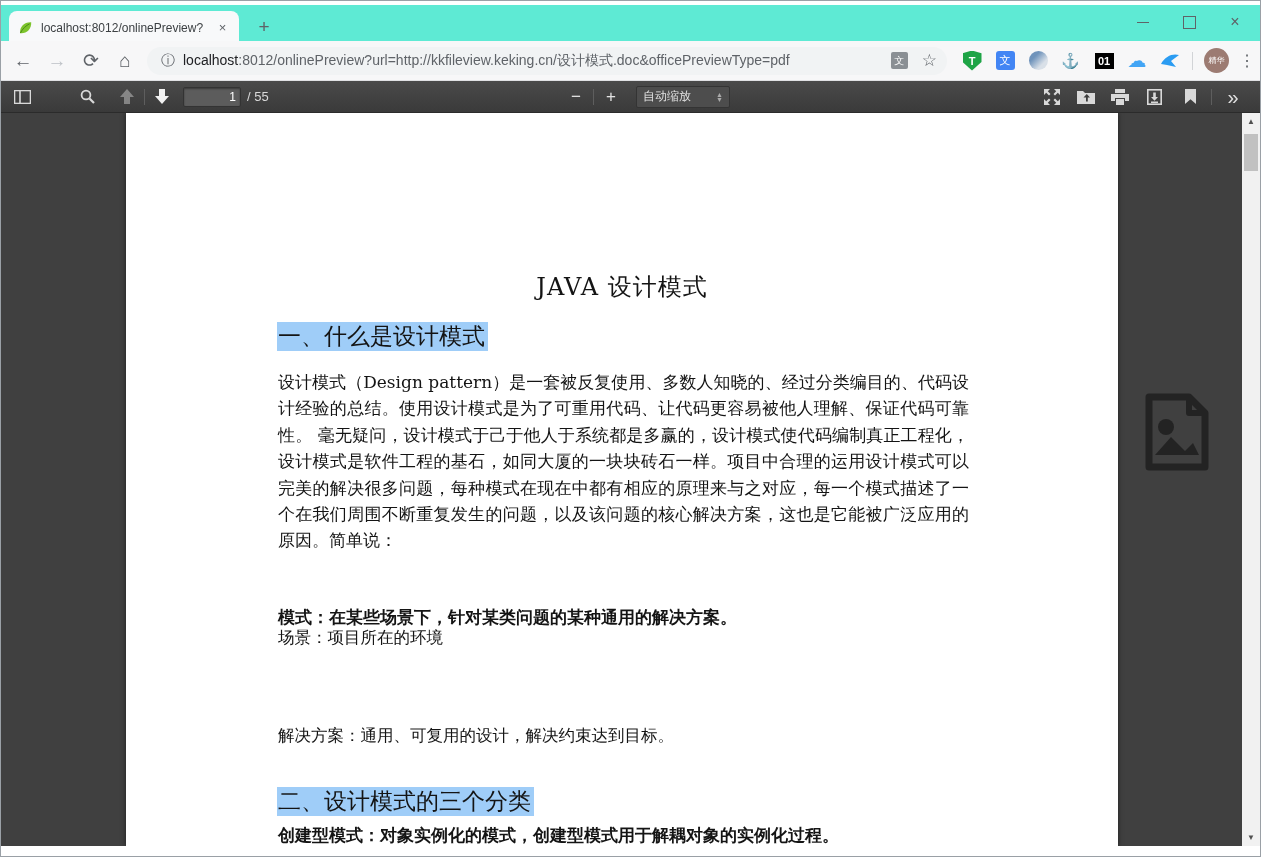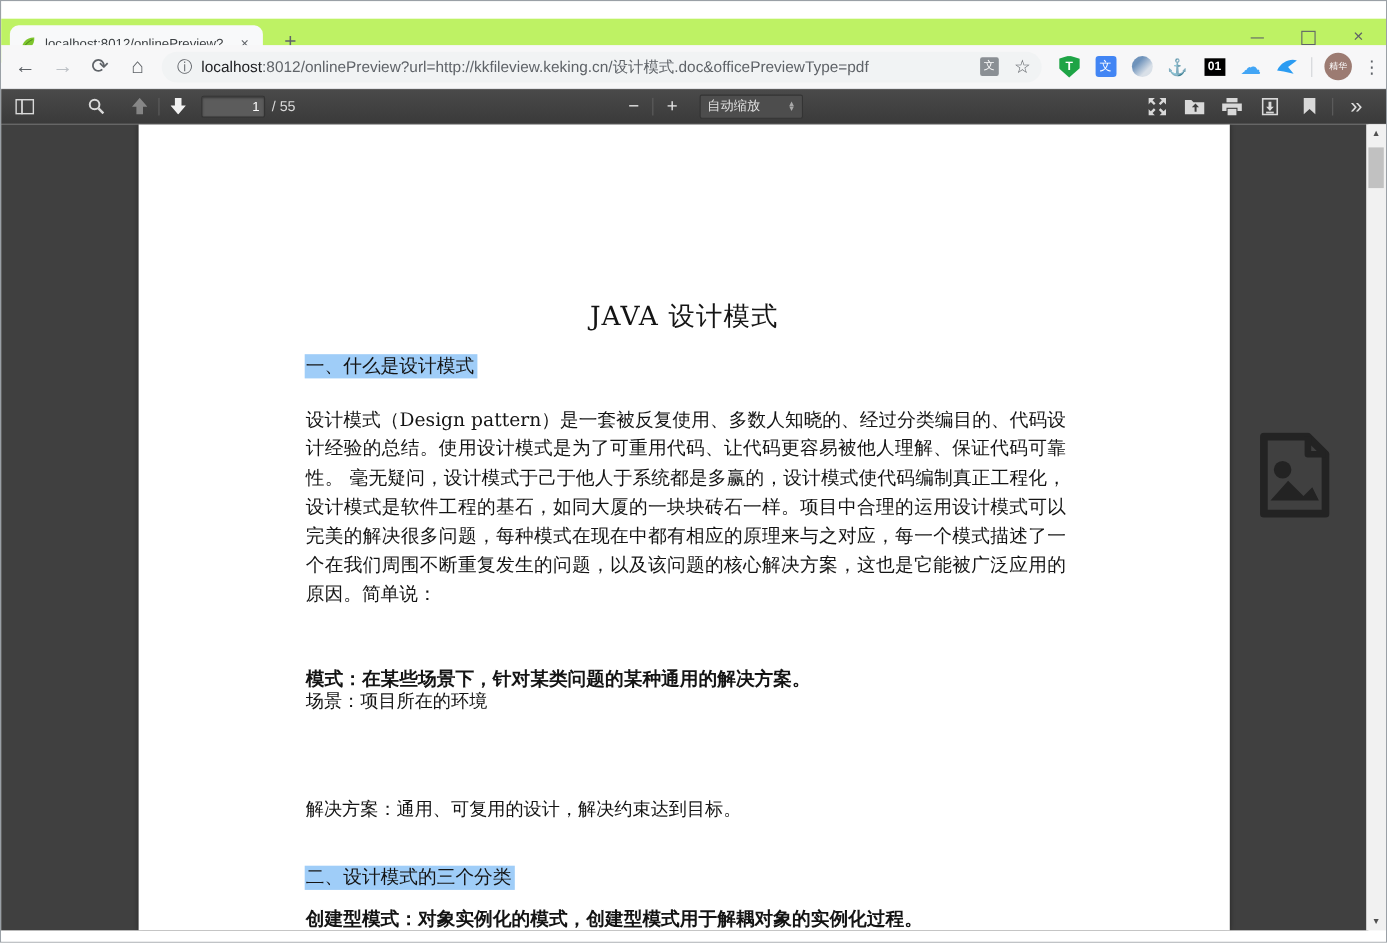--- a/index.html
+++ b/index.html
@@ -1,20 +1,20 @@
 <!DOCTYPE html>
 <html><head>
 <meta charset="utf-8">
 <style>
   html,body{margin:0;padding:0;background:#ccc;font-family:"Liberation Sans",sans-serif;}
   .window{position:relative;width:1261px;height:857px;background:#fff;overflow:hidden;
           border:1px solid #9aa0a6;box-sizing:border-box;}
 
   
-  .tabstrip{position:absolute;top:16px;left:0;right:0;height:40px;background:#bef264;}
+  .tabstrip{position:absolute;top:4px;left:0;right:0;height:40px;background:#5eead4;}
   .tab{position:absolute;left:8px;top:6px;width:230px;height:34px;background:#f8f9fa;
        border-radius:8px 8px 0 0;display:flex;align-items:center;padding:0 8px;box-sizing:border-box;}
   .favicon{width:16px;height:16px;margin-right:8px;flex:none;}
   .tab-title{flex:1;font-size:12px;color:#3c4043;white-space:nowrap;overflow:hidden;}
   .tab-close{width:17px;height:17px;border-radius:50%;text-align:center;line-height:16px;
              color:#5f6368;font-size:13px;flex:none;}
   .newtab{position:absolute;left:250px;top:9px;width:26px;height:26px;color:#5f6368;
           font-size:19px;text-align:center;line-height:25px;border-radius:50%;}
   .win-controls{position:absolute;right:2px;top:0;height:34px;display:flex;}
   .win-btn{width:46px;height:34px;display:flex;align-items:center;justify-content:center;
@@ -76,21 +76,21 @@
   .chevrons{font-size:20px;color:#e0e0e0;line-height:24px;}
 
   
   .viewer{position:absolute;top:112px;left:0;width:1243px;height:733px;background:#404040;overflow:hidden;}
   .page{position:absolute;left:125px;top:0;width:992px;height:733px;background:#fff;
         box-shadow:0 0 5px rgba(0,0,0,.55);}
   .doc{position:absolute;color:#141414;}
   .doc-serif{font-family:"DejaVu Serif","Liberation Serif",serif;}
   .doc-title{top:158px;left:0;width:100%;text-align:center;font-size:24px;letter-spacing:1px;}
   .hl{background:#9fcdf8;padding:1px 3px 2px 1px;}
-  .h-blue{left:151px;font-size:17px;font-family:Liberation Serif, serif;}
+  .h-blue{left:151px;font-size:23px;}
   .h1{top:208px;} .h2{top:673px;}
   .para{left:152px;top:256px;width:691px;font-size:17px;line-height:26.4px;text-align:justify;}
   .boldline{left:152px;font-size:17px;font-weight:bold;font-family:"DejaVu Sans","Liberation Sans",sans-serif;}
   .b1{top:480px;margin-top:13px;} .b2{top:711px;}
   .plain{left:152px;font-size:16.5px;}
   .p1{top:514px;} .p2{top:563px;} .p3{top:612px;}
 
   .img-float{position:absolute;left:1140px;top:280px;width:72px;height:78px;}
   .scrollbar{position:absolute;right:0;top:112px;width:18px;height:733px;background:#f1f1f1;}
   .sb-arrow{position:absolute;left:0;width:18px;height:17px;color:#505050;font-size:8px;

